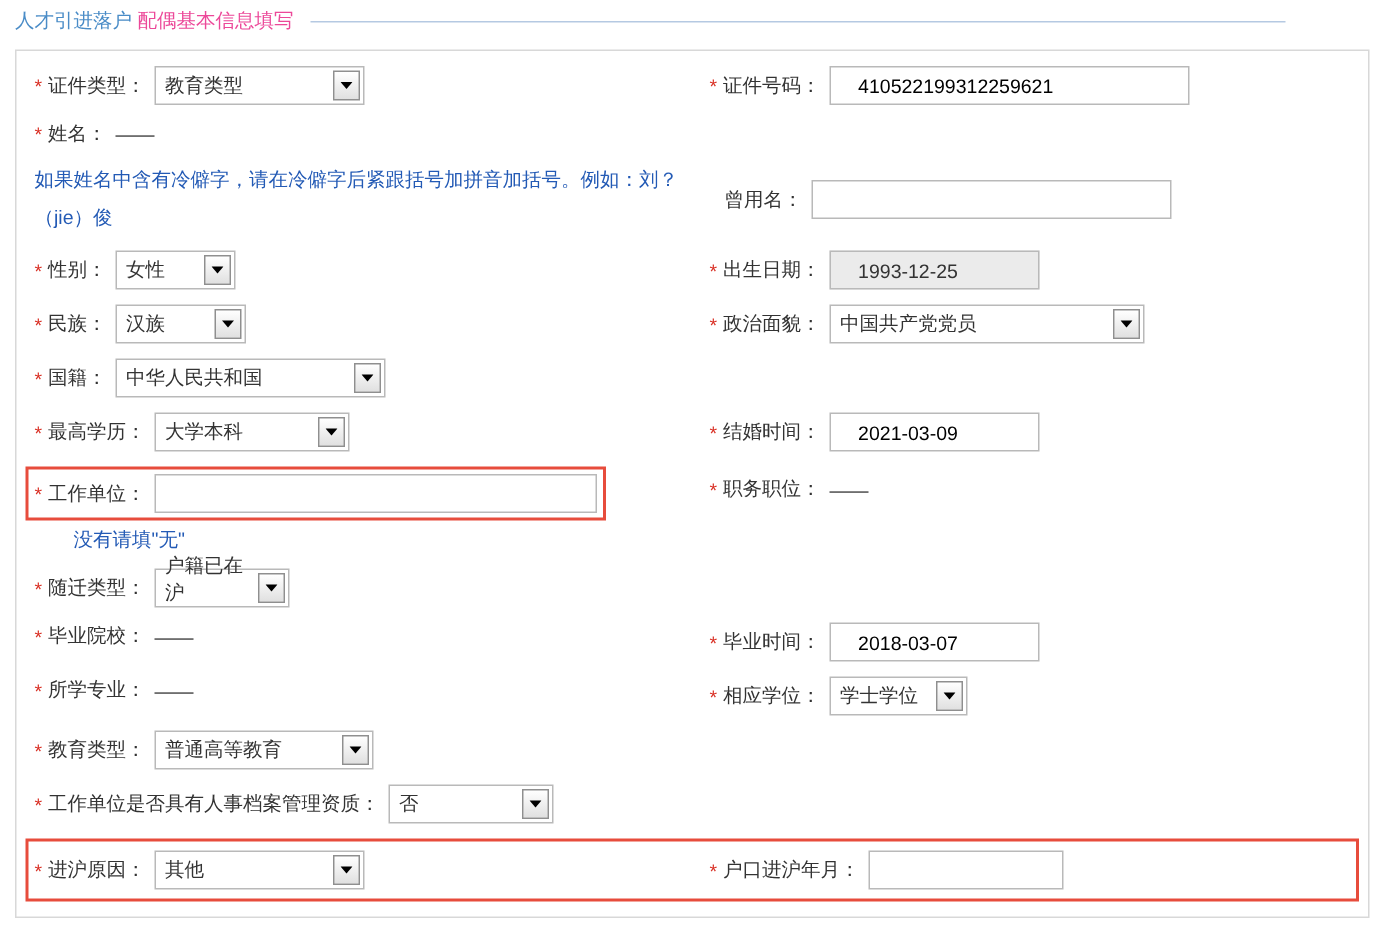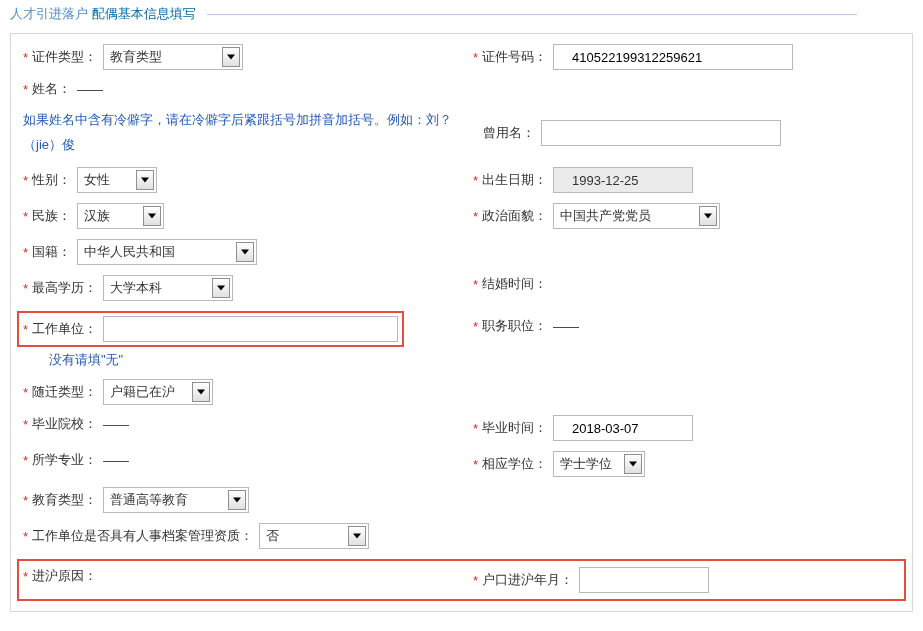--- a/index.html
+++ b/index.html
@@ -15,21 +15,21 @@
       width: 923px;
     }
     .section-title {
       padding: 5px 10px;
       margin-bottom: 5px;
     }
     .section-title .blue {
       color: #4a8cc7;
     }
     .section-title .dark {
-      color: #0369a1;
+      color: #ec4899;
     }
     .section-title .line {
       display: inline-block;
       vertical-align: middle;
       width: 650px;
       height: 1px;
       background: #b5c9e2;
       margin-left: 8px;
     }
     .form-box {
@@ -197,21 +197,21 @@
         <span class="arrow">
             <svg viewBox="0 0 10 6">
               <path d="M0 0 L5 6 L10 0 Z"></path>
             </svg>
           </span>
       </div>
     </div>
     <div class="col col-right">
       <span class="required">*</span>
       <span class="label">政治面貌：</span>
-      <div class="select-wrap" style="width:167px;">
+      <div class="select-wrap" style="width:210px;">
         <span class="val">中国共产党党员</span>
         <span class="arrow">
             <svg viewBox="0 0 10 6">
               <path d="M0 0 L5 6 L10 0 Z"></path>
             </svg>
           </span>
       </div>
     </div>
   </div>
 
@@ -239,20 +239,21 @@
         <span class="arrow">
             <svg viewBox="0 0 10 6">
               <path d="M0 0 L5 6 L10 0 Z"></path>
             </svg>
           </span>
       </div>
     </div>
     <div class="col col-right">
       <span class="required">*</span>
       <span class="label">结婚时间：</span>
+      <input type="text" style="width: 140px;" value="2021-03-09">
     </div>
   </div>
 
   <div class="row">
     <div class="col col-left">
       <span class="highlight" style="display:inline-flex;align-items:center;">
         <span class="required">*</span>
         <span class="label">工作单位：</span>
         <input type="text" style="width: 295px;" value="">
       </span>
@@ -262,21 +263,21 @@
       <span class="required">*</span>
       <span class="label">职务职位：</span>
       <span>——</span>
     </div>
   </div>
 
   <div class="row">
     <div class="col col-left">
       <span class="required">*</span>
       <span class="label">随迁类型：</span>
-      <div class="select-wrap" style="width:110px;">
+      <div class="select-wrap" style="width:90px;align-items:flex-end;">
         <span class="val">户籍已在沪</span>
         <span class="arrow">
             <svg viewBox="0 0 10 6">
               <path d="M0 0 L5 6 L10 0 Z"></path>
             </svg>
           </span>
       </div>
     </div>
   </div>
 
@@ -341,20 +342,28 @@
           </span>
       </div>
     </div>
   </div>
 
   <div class="row-highlight">
     <div class="row" style="margin-bottom:0;">
       <div class="col col-left">
         <span class="required">*</span>
         <span class="label">进沪原因：</span>
+        <div class="select-wrap" style="width:140px;">
+          <span class="val">其他</span>
+          <span class="arrow">
+              <svg viewBox="0 0 10 6">
+                <path d="M0 0 L5 6 L10 0 Z"></path>
+              </svg>
+            </span>
+        </div>
       </div>
       <div class="col col-right">
         <span class="required">*</span>
         <span class="label">户口进沪年月：</span>
         <input type="text" style="width: 130px;" value="">
       </div>
     </div>
   </div>
 
 </div>

